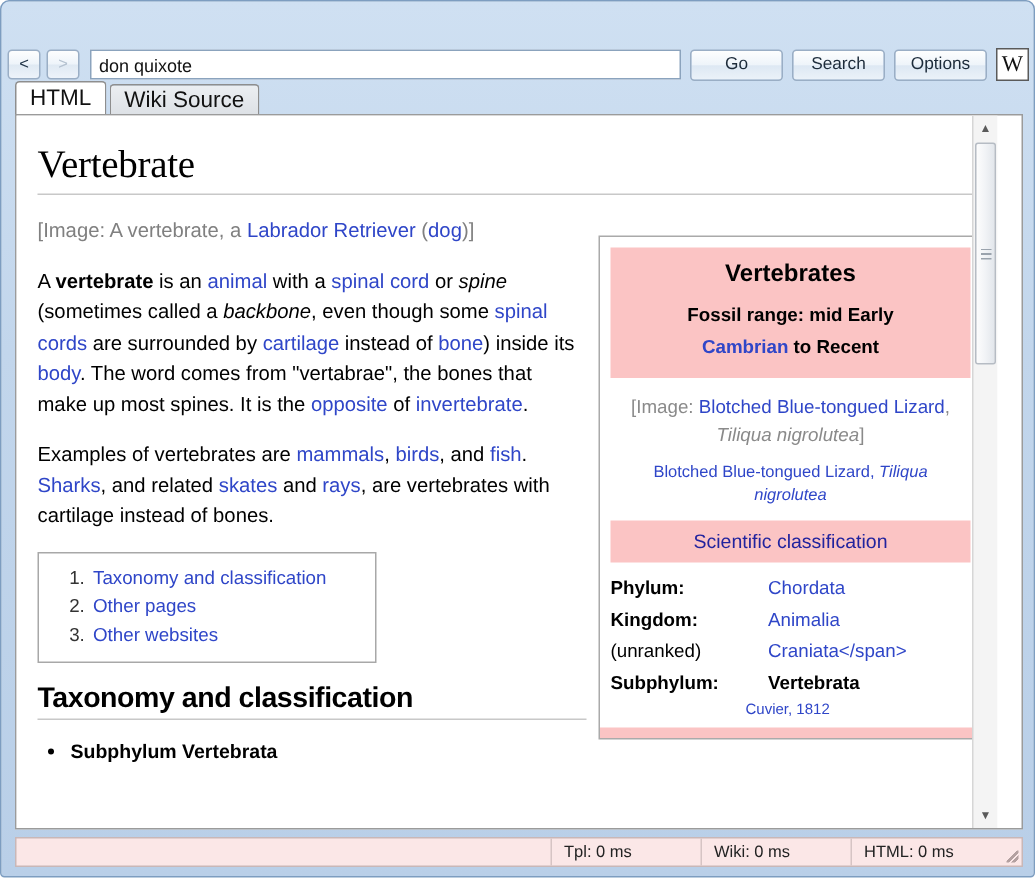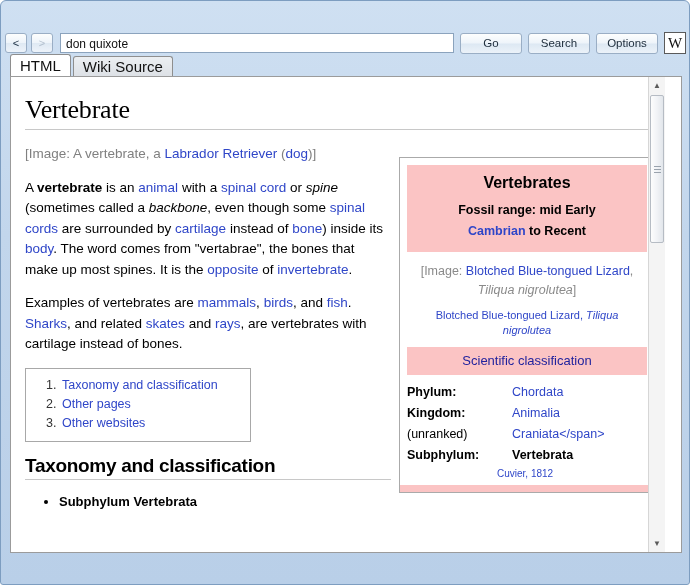--- a/index.html
+++ b/index.html
@@ -275,21 +275,21 @@
     font-weight: bold;
     margin: 2px 0 3px 0;
     letter-spacing: -0.3px;
   }
   .sect-rule {
     border-bottom: 1px solid #c8c8c8;
     width: 366px;
     margin-bottom: 11px;
   }
   ul.bullets {
-    margin: 12px; padding-left: 22px;
+    margin: 0; padding-left: 22px;
     font-size: 13px;
     font-weight: bold;
     line-height: 20px;
   }
 
   
   #infobox {
     position: absolute;
     left: 388px; top: 80px;
     width: 256px;
@@ -533,14 +533,21 @@
         <div class="sb-arrow up">▲</div>
         <div id="sb-thumb">
           <span class="grip"></span>
         </div>
         <div class="sb-arrow down">▼</div>
       </div>
 
     </div>
   </div>
 
+  <div id="statusbar">
+    <div id="status-left"></div>
+    <div class="status-cell">Tpl: 0 ms</div>
+    <div class="status-cell">Wiki: 0 ms</div>
+    <div class="status-cell">HTML: 0 ms</div>
+    <div id="grip"></div>
+  </div>
 
 </div>
 
 </body></html>

